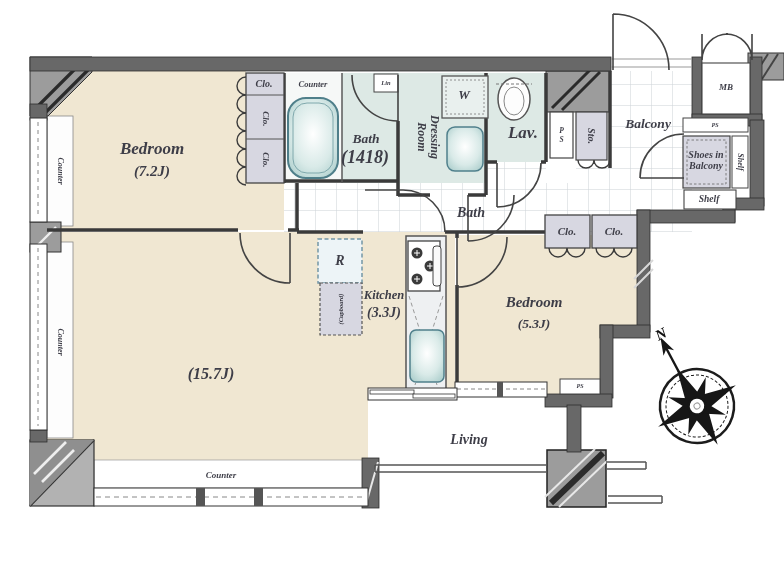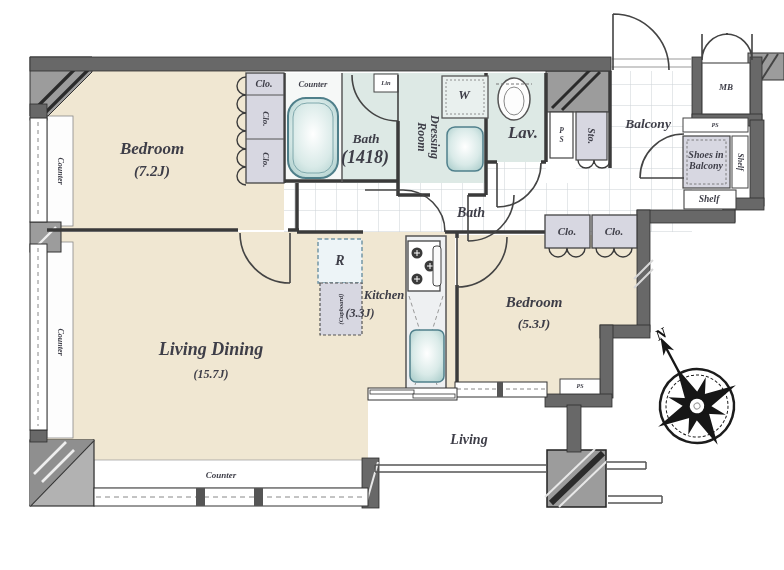--- a/index.html
+++ b/index.html
@@ -194,24 +194,23 @@
       <path d="M697,362 L705,398 L741,406 L705,414 L697,450 L689,414 L653,406 L689,398 Z" fill="#161616"></path>
       <path d="M697,376 L703,400 L727,406 L703,412 L697,436 L691,412 L667,406 L691,400 Z" fill="#161616" transform="rotate(45 697 406)"></path>
       <circle cx="697" cy="406" r="8.5" fill="#ffffff" stroke="#161616" stroke-width="2.5"></circle>
       <circle cx="697" cy="406" r="3" fill="#ffffff" stroke="#999" stroke-width="1"></circle>
     </g>
   </g>
 </svg>
 
 <div class="lbl" style="left:152px;top:149px;font-size:17px">Bedroom</div>
 <div class="lbl" style="left:152px;top:171px;font-size:15px">(7.2J)</div>
-<div class="lbl" style="left:211px;top:350px;font-size:18px">Living Dining</div>
-<div class="lbl" style="left:211px;top:374px;font-size:12px">(15.7J)</div>
+<div class="lbl" style="left:211px;top:374px;font-size:16px">(15.7J)</div>
 <div class="lbl" style="left:384px;top:296px;font-size:12.5px">Kitchen</div>
-<div class="lbl" style="left:360px;top:313px;font-size:12px">(3.3J)</div>
+<div class="lbl" style="left:384px;top:313px;font-size:14px">(3.3J)</div>
 <div class="lbl" style="left:534px;top:302px;font-size:15px">Bedroom</div>
 <div class="lbl" style="left:534px;top:324px;font-size:13.5px">(5.3J)</div>
 <div class="lbl" style="left:366px;top:139px;font-size:13.5px">Bath</div>
 <div class="lbl" style="left:365px;top:158px;font-size:18px">(1418)</div>
 <div class="lbl rot90" style="left:428px;top:137px;font-size:12px">
   <div>Dressing</div>
   <div>Room</div>
 </div>
 <div class="lbl" style="left:471px;top:213px;font-size:14px">Bath</div>
 <div class="lbl" style="left:648px;top:124px;font-size:13.5px">Balcony</div>

